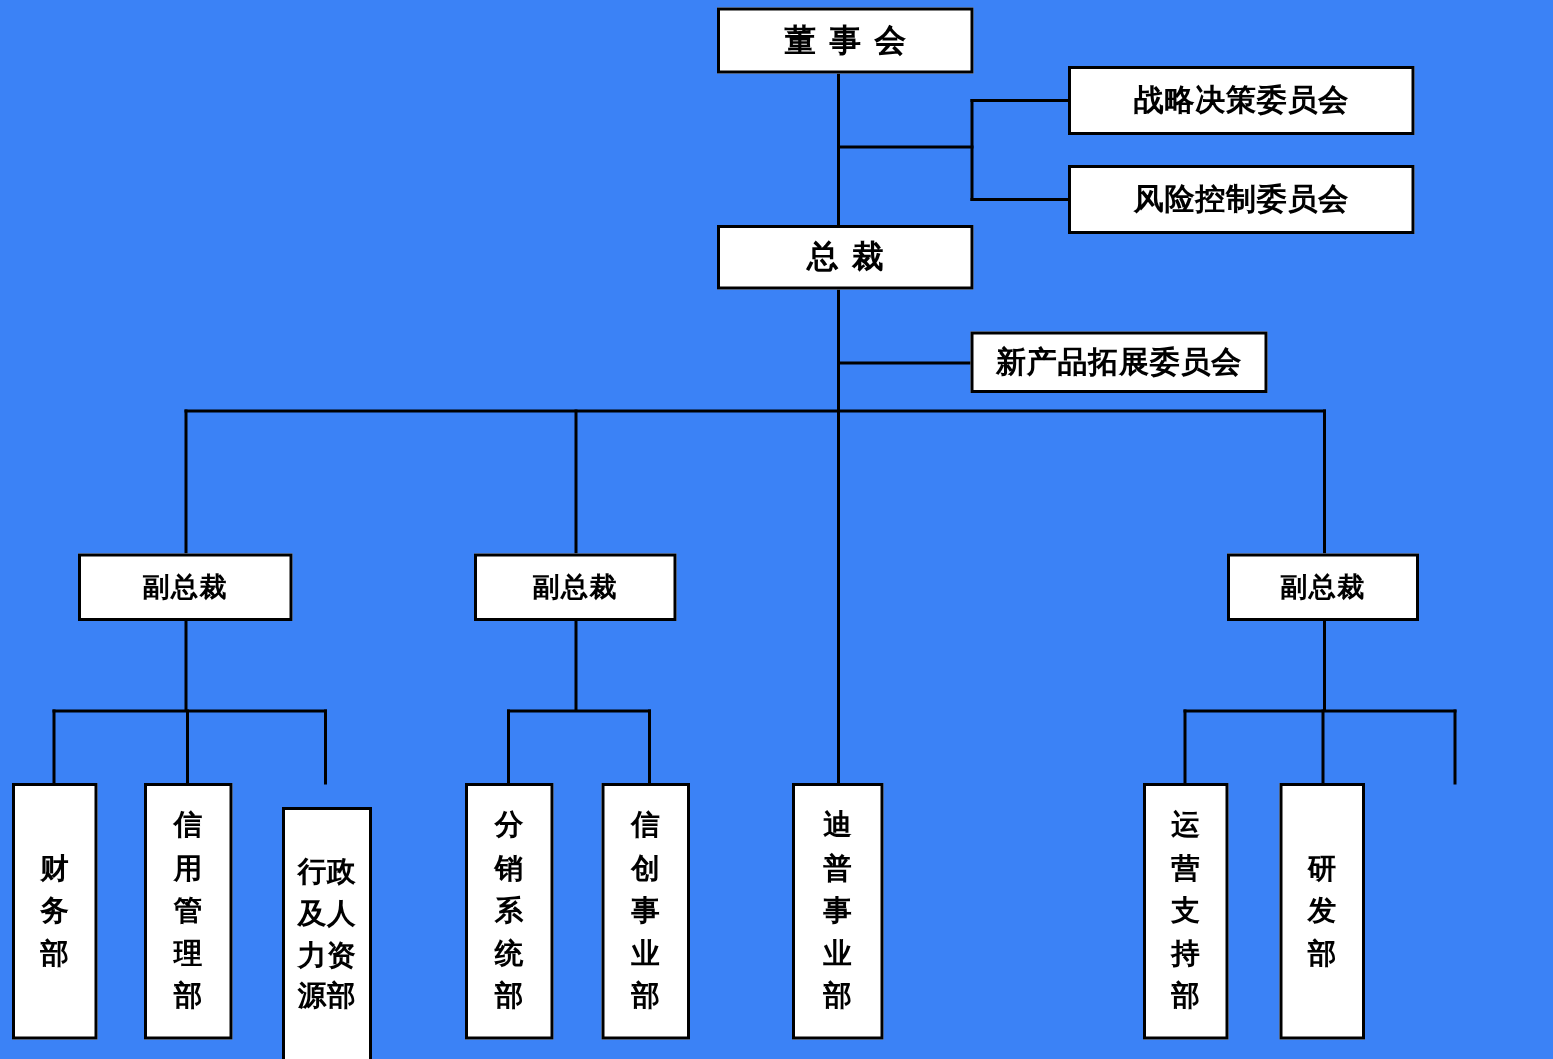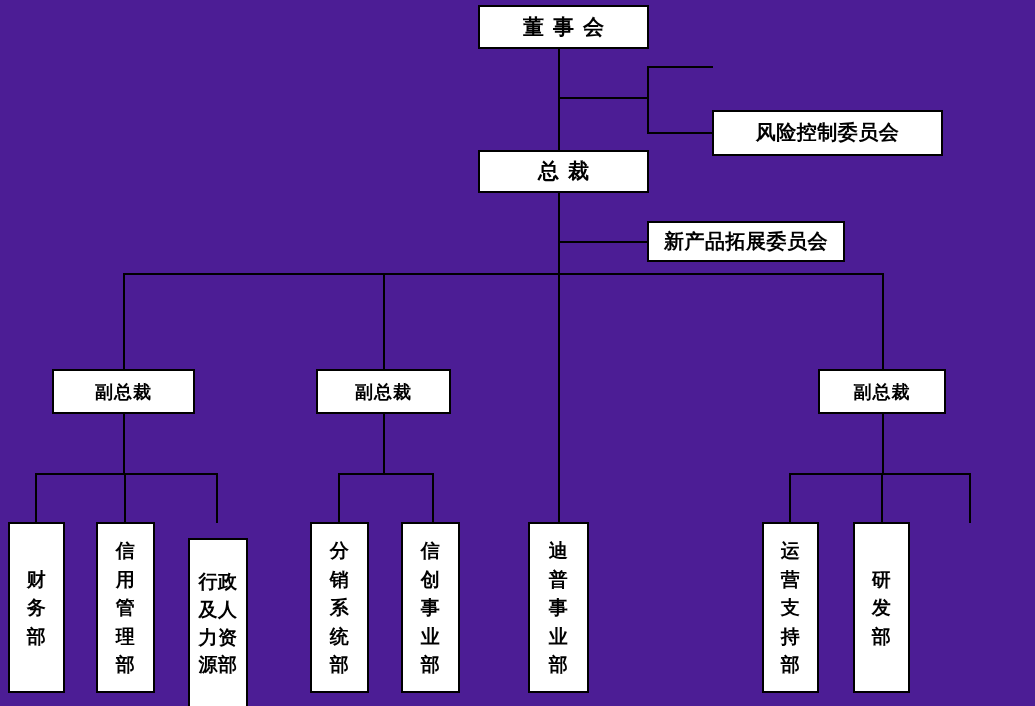--- a/index.html
+++ b/index.html
@@ -8,21 +8,21 @@
     padding: 0;
     background: #ffffff;
   }
   body {
     font-family: "DejaVu Sans", "Liberation Sans", sans-serif;
   }
   #chart {
     position: relative;
     width: 1035px;
     height: 706px;
-    background: #4c1d95;
+    background: #3b82f6;
     overflow: hidden;
   }
   
   .node {
     position: absolute;
     box-sizing: border-box;
     border: 2px solid #000000;
     background: #ffffff;
     display: flex;
     align-items: center;
@@ -110,20 +110,23 @@
   <div class="ln v" style="left:882px; top:414px; height:60px;"></div>
   <div class="ln h" style="left:789px; top:473px; width:182px;"></div>
   <div class="ln v" style="left:789px; top:473px; height:50px;"></div>
   <div class="ln v" style="left:881px; top:473px; height:50px;"></div>
   <div class="ln v" style="left:969px; top:473px; height:50px;"></div>
 
   <div class="node top" style="left:478px; top:5px; width:171px; height:44px;">
     <span>董事会</span>
   </div>
 
+  <div class="node committee" style="left:712px; top:44px; width:231px; height:46px;">
+    <span>战略决策委员会</span>
+  </div>
 
   <div class="node top" style="left:478px; top:150px; width:171px; height:43px;">
     <span>总裁</span>
   </div>
 
   <div class="node committee" style="left:712px; top:110px; width:231px; height:46px;">
     <span>风险控制委员会</span>
   </div>
 
   <div class="node committee" style="left:647px; top:221px; width:198px; height:41px;">

